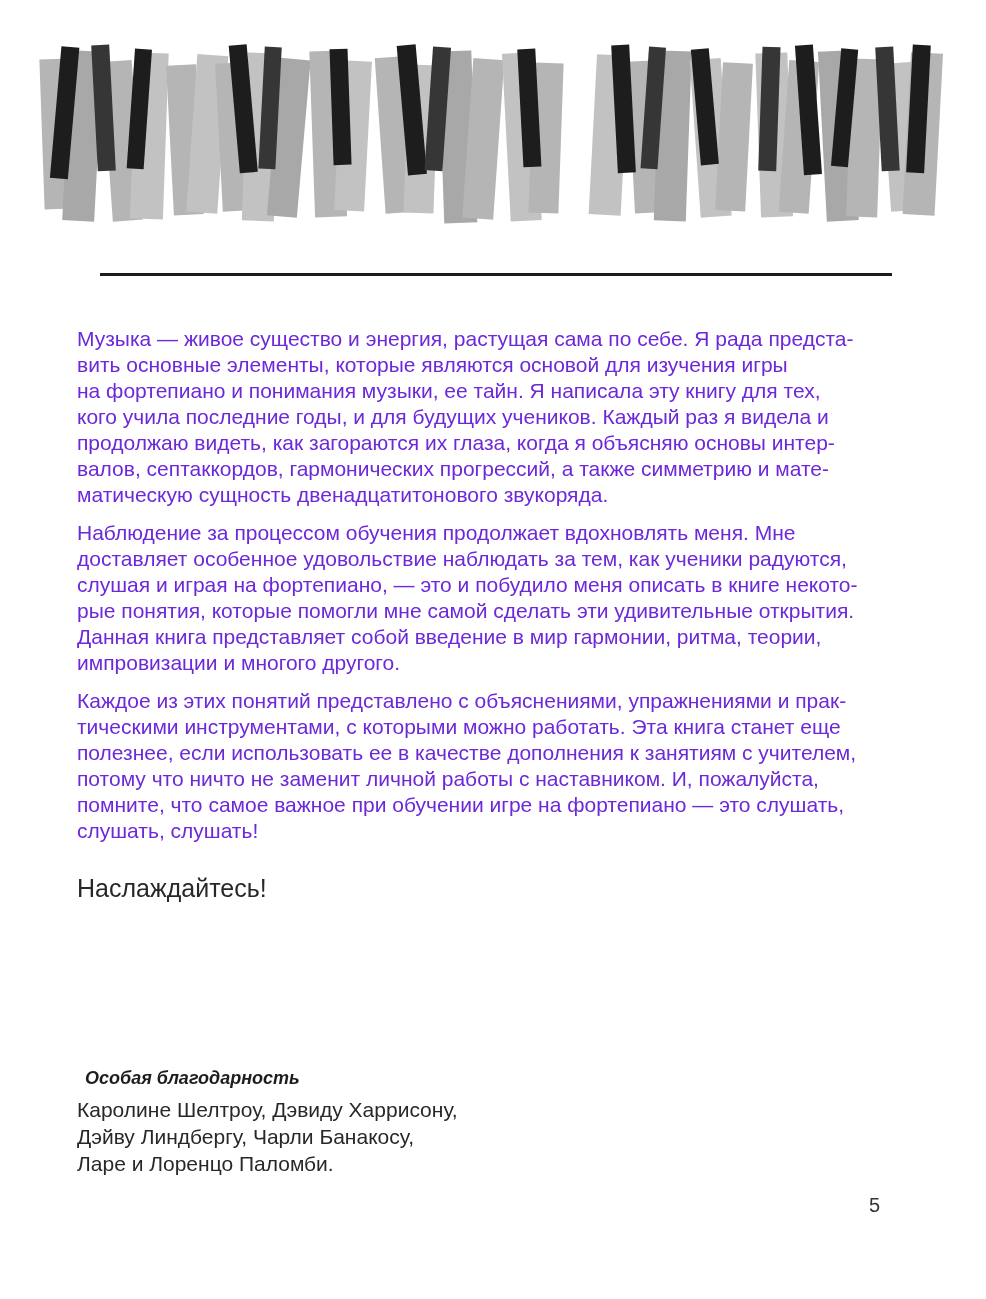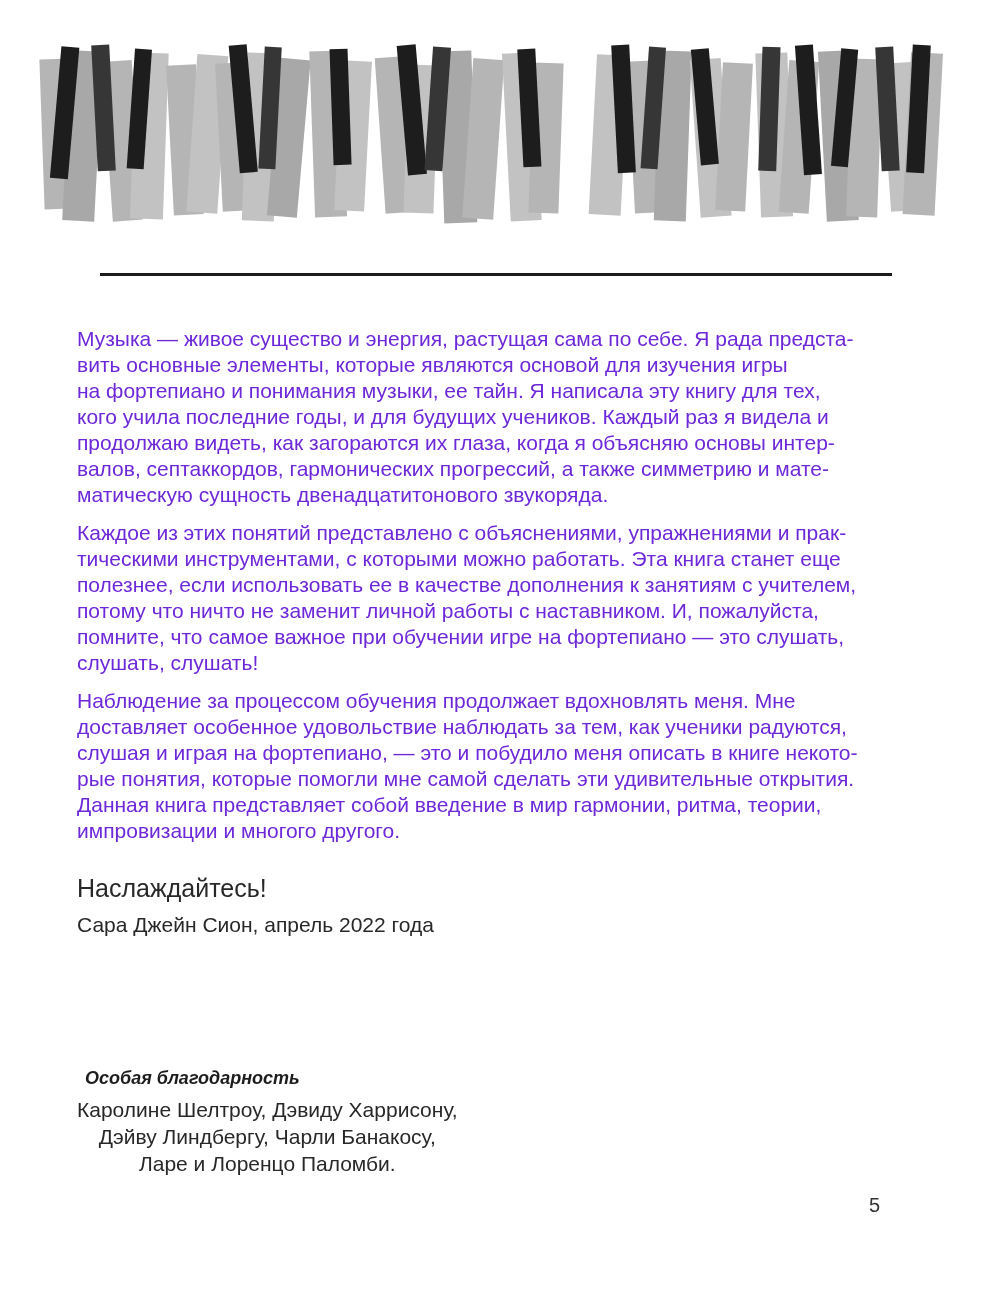--- a/index.html
+++ b/index.html
@@ -89,21 +89,20 @@
   }
   .thanks-names {
     position: absolute;
     left: 77px;
     top: 1096px;
     margin: 0;
     font-size: 21px;
     line-height: 27px;
     white-space: pre-line;
     color: #282828;
-    text-align: center;
   }
 
   .page-number {
     position: absolute;
     left: 810px;
     top: 1194px;
     width: 70px;
     text-align: right;
     font-size: 20px;
     color: #333333;
@@ -165,36 +164,35 @@
   <div class="rule"></div>
 
   <div class="body">
     <p class="para">Музыка — живое существо и энергия, растущая сама по себе. Я рада предста-
 вить основные элементы, которые являются основой для изучения игры
 на фортепиано и понимания музыки, ее тайн. Я написала эту книгу для тех,
 кого учила последние годы, и для будущих учеников. Каждый раз я видела и
 продолжаю видеть, как загораются их глаза, когда я объясняю основы интер-
 валов, септаккордов, гармонических прогрессий, а также симметрию и мате-
 матическую сущность двенадцатитонового звукоряда.</p>
+    <p class="para">Наблюдение за процессом обучения продолжает вдохновлять меня. Мне
+доставляет особенное удовольствие наблюдать за тем, как ученики радуются,
+слушая и играя на фортепиано, — это и побудило меня описать в книге некото-
+рые понятия, которые помогли мне самой сделать эти удивительные открытия.
+Данная книга представляет собой введение в мир гармонии, ритма, теории,
+импровизации и многого другого.</p>
     <p class="para">Каждое из этих понятий представлено с объяснениями, упражнениями и прак-
 тическими инструментами, с которыми можно работать. Эта книга станет еще
 полезнее, если использовать ее в качестве дополнения к занятиям с учителем,
 потому что ничто не заменит личной работы с наставником. И, пожалуйста,
 помните, что самое важное при обучении игре на фортепиано — это слушать,
 слушать, слушать!</p>
-    <p class="para">Наблюдение за процессом обучения продолжает вдохновлять меня. Мне
-доставляет особенное удовольствие наблюдать за тем, как ученики радуются,
-слушая и играя на фортепиано, — это и побудило меня описать в книге некото-
-рые понятия, которые помогли мне самой сделать эти удивительные открытия.
-Данная книга представляет собой введение в мир гармонии, ритма, теории,
-импровизации и многого другого.</p>
   </div>
 
   <p class="enjoy">Наслаждайтесь!</p>
-  <p class="signature">Сара Джейн Сион, апрель 2022 года</p>
 
   <h2 class="thanks-heading">Особая благодарность</h2>
   <p class="thanks-names">Каролине Шелтроу, Дэвиду Харрисону,
 Дэйву Линдбергу, Чарли Банакосу,
 Ларе и Лоренцо Паломби.</p>
 
   <div class="page-number">5</div>
 
 </div>
 

